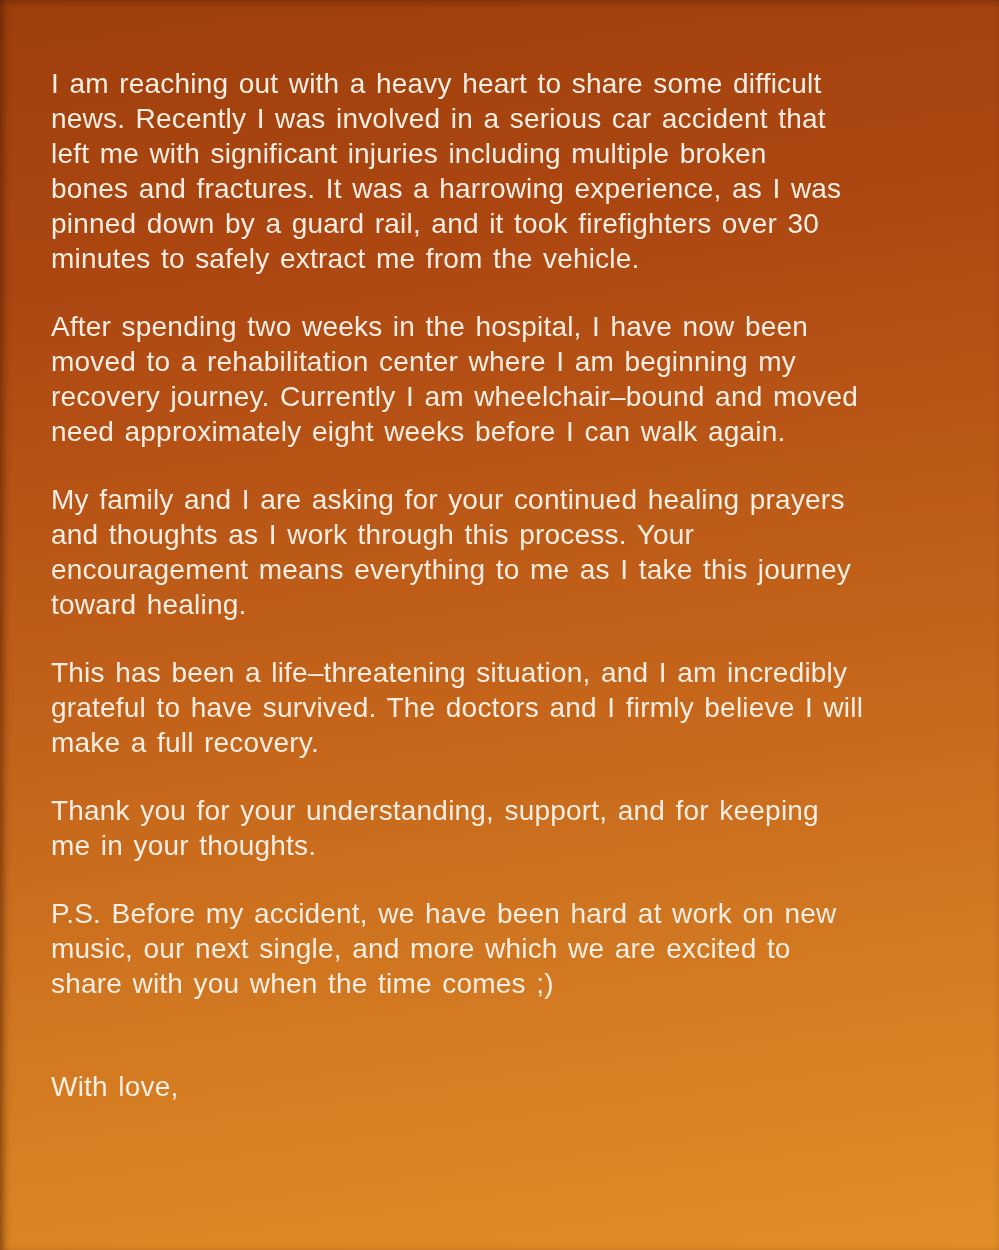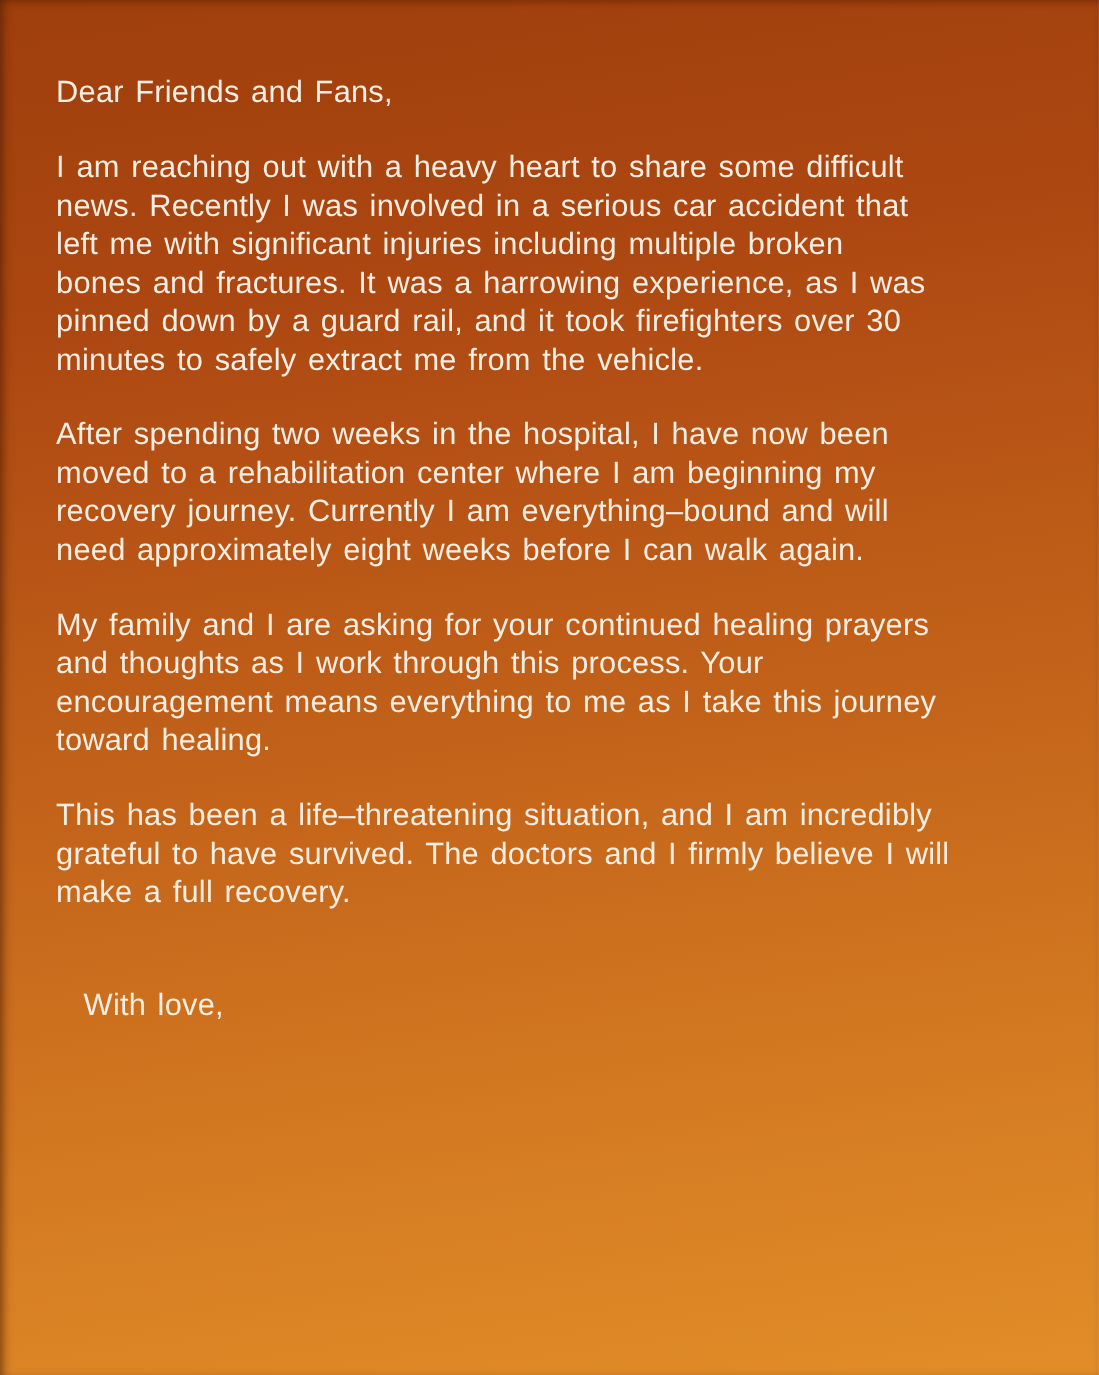--- a/index.html
+++ b/index.html
@@ -42,42 +42,46 @@
     line-height: 35px;
     font-weight: 500;
     letter-spacing: 0.2px;
     word-spacing: 2.5px;
   }
   .para {
     white-space: pre-line;   
     margin-bottom: 33px;
   }
   .para:last-child { margin-bottom: 0; }
-  .closing span { display: block; margin-left: 25px; }
+  .closing span { display: block; }
 </style>
 </head>
 <body>
 
 <div class="page">
   <div class="letter">
-    <p class="para">Dear Friends and Fans,</p>
     <p class="para">I am reaching out with a heavy heart to share some difficult
 news. Recently I was involved in a serious car accident that
 left me with significant injuries including multiple broken
 bones and fractures. It was a harrowing experience, as I was
 pinned down by a guard rail, and it took firefighters over 30
 minutes to safely extract me from the vehicle.</p>
     <p class="para">After spending two weeks in the hospital, I have now been
 moved to a rehabilitation center where I am beginning my
-recovery journey. Currently I am everything–bound and will
+recovery journey. Currently I am wheelchair–bound and moved
 need approximately eight weeks before I can walk again.</p>
     <p class="para">My family and I are asking for your continued healing prayers
 and thoughts as I work through this process. Your
 encouragement means everything to me as I take this journey
 toward healing.</p>
     <p class="para">This has been a life–threatening situation, and I am incredibly
 grateful to have survived. The doctors and I firmly believe I will
 make a full recovery.</p>
+    <p class="para">Thank you for your understanding, support, and for keeping
+me in your thoughts.</p>
+    <p class="para">P.S. Before my accident, we have been hard at work on new
+music, our next single, and more which we are excited to
+share with you when the time comes ;)</p>
     <p class="para closing">
       <span>With love,</span>
     </p>
   </div>
 </div>
 
 </body></html>

